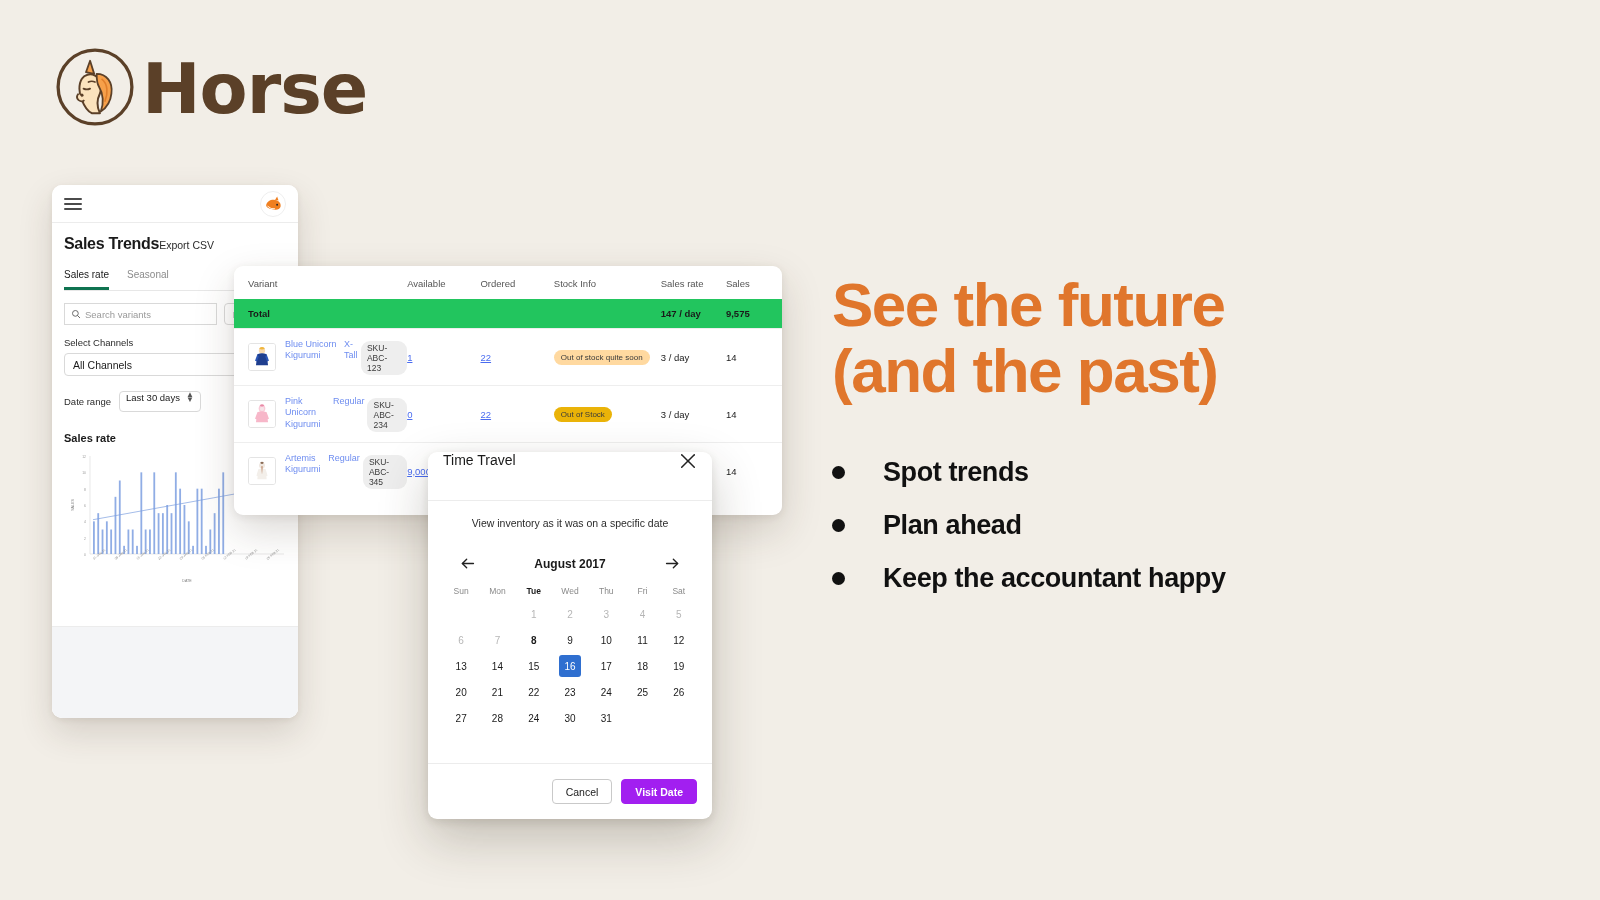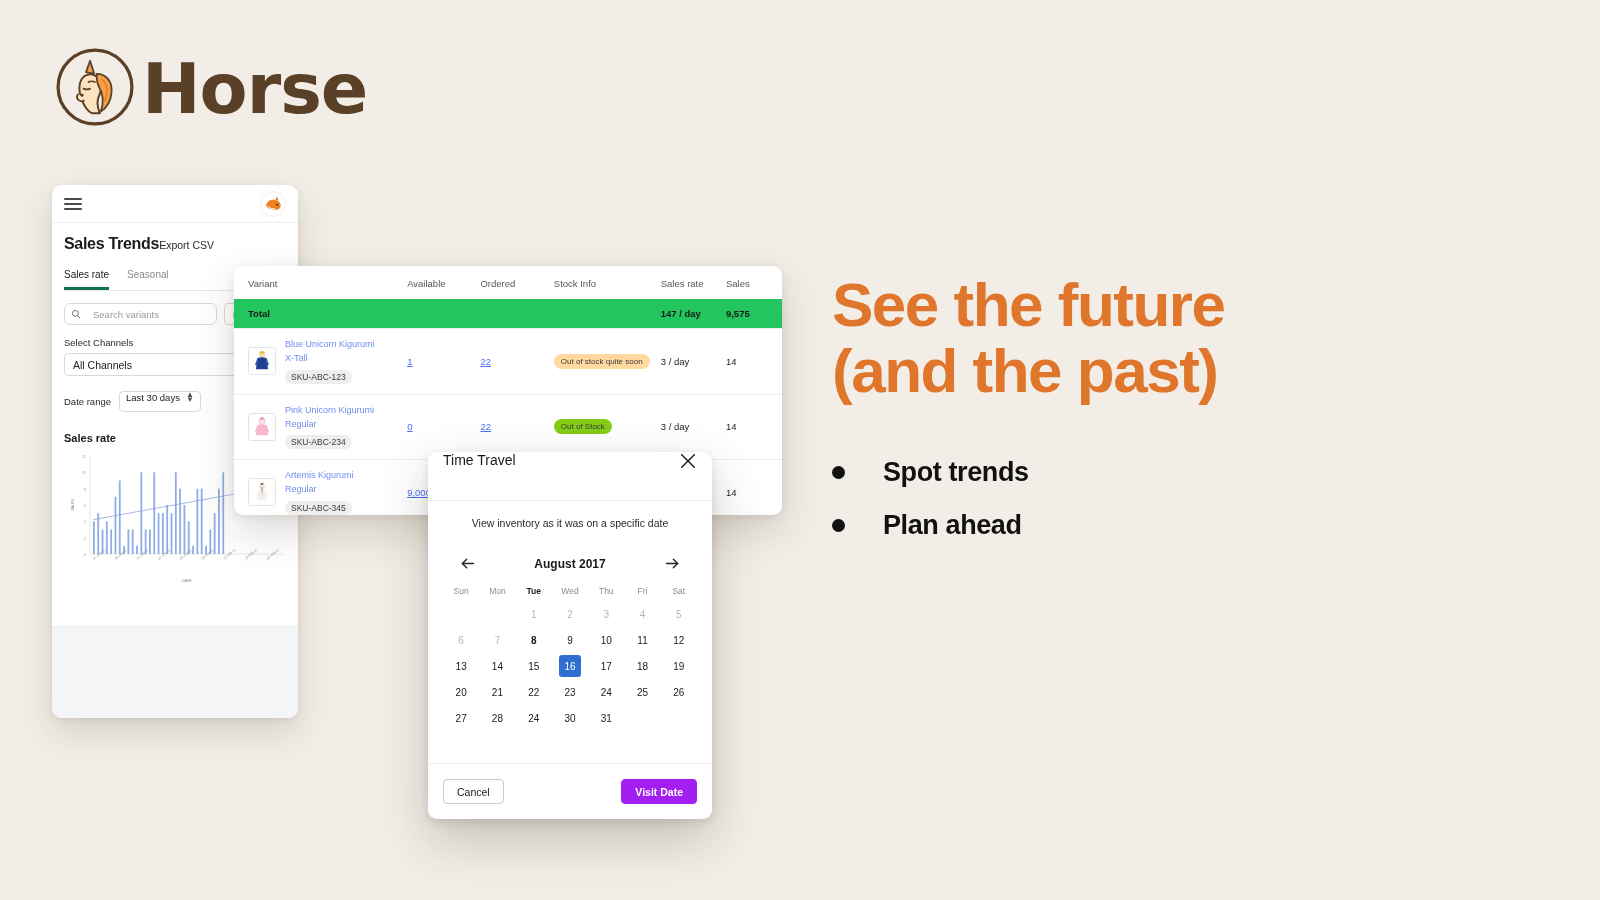--- a/index.html
+++ b/index.html
@@ -43,22 +43,22 @@
   .app-title-row { display: flex; align-items: baseline; justify-content: flex-start; }
   .app-title { font-size: 16px; font-weight: 700; color: #1a1a1a; letter-spacing: -.3px; }
   .export-link { font-size: 10.5px; color: #2b2b2b; cursor: pointer; }
 
   .tabs { display: flex; gap: 18px; margin-top: 16px; border-bottom: 1px solid #e7e7e7; }
   .tab { font-size: 10px; color: #8b8b8b; padding-bottom: 7px; cursor: pointer; }
   .tab.active { color: #1a1a1a; font-weight: 400; border-bottom: 3px solid #0f7350; }
 
   .search-row { display: flex; gap: 7px; margin-top: 12px; }
   .search-box {
-    flex: 1; height: 22px; border: 1px solid #d9d9d9; border-radius: 6px;
-    display: flex; align-items: center; gap: 12px; padding: 0 6px; background: #fff;
+    flex: 1; height: 22px; border: 1px solid #d9d9d9; border-radius: 0;
+    display: flex; align-items: center; gap: 4px; padding: 0 6px; background: #fff;
   }
   .search-box .ph { font-size: 9.5px; color: #9a9a9a; }
   .more-btn {
     height: 22px; border: 1px solid #d9d9d9; border-radius: 4px; background: #fff;
     display: flex; align-items: center; padding: 0 8px; font-size: 9.5px; color: #1a1a1a;
     white-space: nowrap; overflow: hidden; width: 62px; cursor: pointer;
   }
   .field-label { font-size: 9.5px; color: #2b2b2b; margin-top: 12px; }
   .select-box {
     margin-top: 5px; height: 23px; border: 1px solid #d9d9d9; border-radius: 4px;
@@ -99,30 +99,30 @@
   .col-rate    { width: 64px; }
   .col-sales   { width: 55px; }
   tr.total-row td { background: #22c55e; font-weight: 700; font-size: 9.5px; padding: 9px 0; }
   tr.total-row td.col-variant { padding-left: 14px; }
   tr.data-row td { border-top: 1px solid #eee; padding: 10px 0; }
   .variant-cell { display: flex; align-items: center; gap: 9px; padding-left: 14px; }
   .thumb {
     width: 28px; height: 28px; flex: 0 0 28px; border: 1px solid #e4e4e4; border-radius: 3px;
     background: #fff; overflow: hidden; display: flex; align-items: center; justify-content: center;
   }
-  .variant-lines { display: flex; flex-direction: column; gap: 3px; }
+  .variant-lines { display: flex; flex-direction: row; gap: 3px; }
   .v-name, .v-opt { font-size: 9px; color: #6e8df0; line-height: 1.25; }
   .sku-chip {
     display: inline-block; background: #eeeeee; border-radius: 9px; padding: 2px 6px;
     font-size: 8.5px; color: #3a3a3a; margin-top: 2px; width: fit-content;
   }
   .lnk { color: #4a6cf0; text-decoration: underline; font-size: 9.5px; cursor: pointer; }
   .badge { display: inline-block; border-radius: 9px; padding: 3px 7px; font-size: 8px; color: #3a3a3a; white-space: nowrap; }
   .badge.warn { background: #ffd9a0; }
-  .badge.danger { background: #84cc16; }
+  .badge.danger { background: #eab308; }
 
   
   .modal {
     position: absolute; left: 428px; top: 452px; width: 284px; height: 367px;
     background: #fff; border-radius: 9px;
     box-shadow: 0 20px 50px rgba(50,40,25,.24), 0 3px 10px rgba(50,40,25,.12);
     display: flex; flex-direction: column; overflow: hidden;
   }
   .modal-head {
     height: 49px; border-bottom: 1px solid #ececec; display: flex; align-items: flex-start;
@@ -143,21 +143,21 @@
     font-size: 10px; color: #1a1a1a; cursor: pointer;
   }
   .cal-cell.muted { color: #b6b6b6; }
   .cal-cell.bold { font-weight: 700; }
   .cal-cell .sel {
     width: 22px; height: 22px; border-radius: 3px; background: #2f6fd0; color: #fff;
     display: flex; align-items: center; justify-content: center; font-size: 10px;
   }
   .modal-foot {
     height: 56px; border-top: 1px solid #ececec; display: flex; align-items: center;
-    justify-content: space-between; gap: 9px; padding: 0 15px;
+    justify-content: flex-end; gap: 9px; padding: 0 15px;
   }
   .btn { height: 25px; border-radius: 4px; font-size: 10.5px; padding: 0 13px;
          display: flex; align-items: center; cursor: pointer; }
   .btn-cancel { background: #fff; border: 1px solid #c9c9c9; color: #1a1a1a; }
   .btn-primary { background: #a21ff0; border: 1px solid #a21ff0; color: #fff; font-weight: 700; }
 
   
   .copy { position: absolute; left: 832px; top: 272px; width: 700px; }
   .headline {
     font-size: 62px; font-weight: 700; color: #e0762c; line-height: 1.06;
@@ -492,16 +492,20 @@
     </div>
     <div class="bullets" id="bullets">
         <div class="bullet">
           <span class="dot"></span>
           <span class="bullet-text">Spot trends</span>
         </div>
         <div class="bullet">
           <span class="dot"></span>
           <span class="bullet-text">Plan ahead</span>
         </div>
+        <div class="bullet">
+          <span class="dot"></span>
+          <span class="bullet-text">Keep the accountant happy</span>
+        </div>
       </div>
   </div>
 
 </div>
 
 </body></html>

